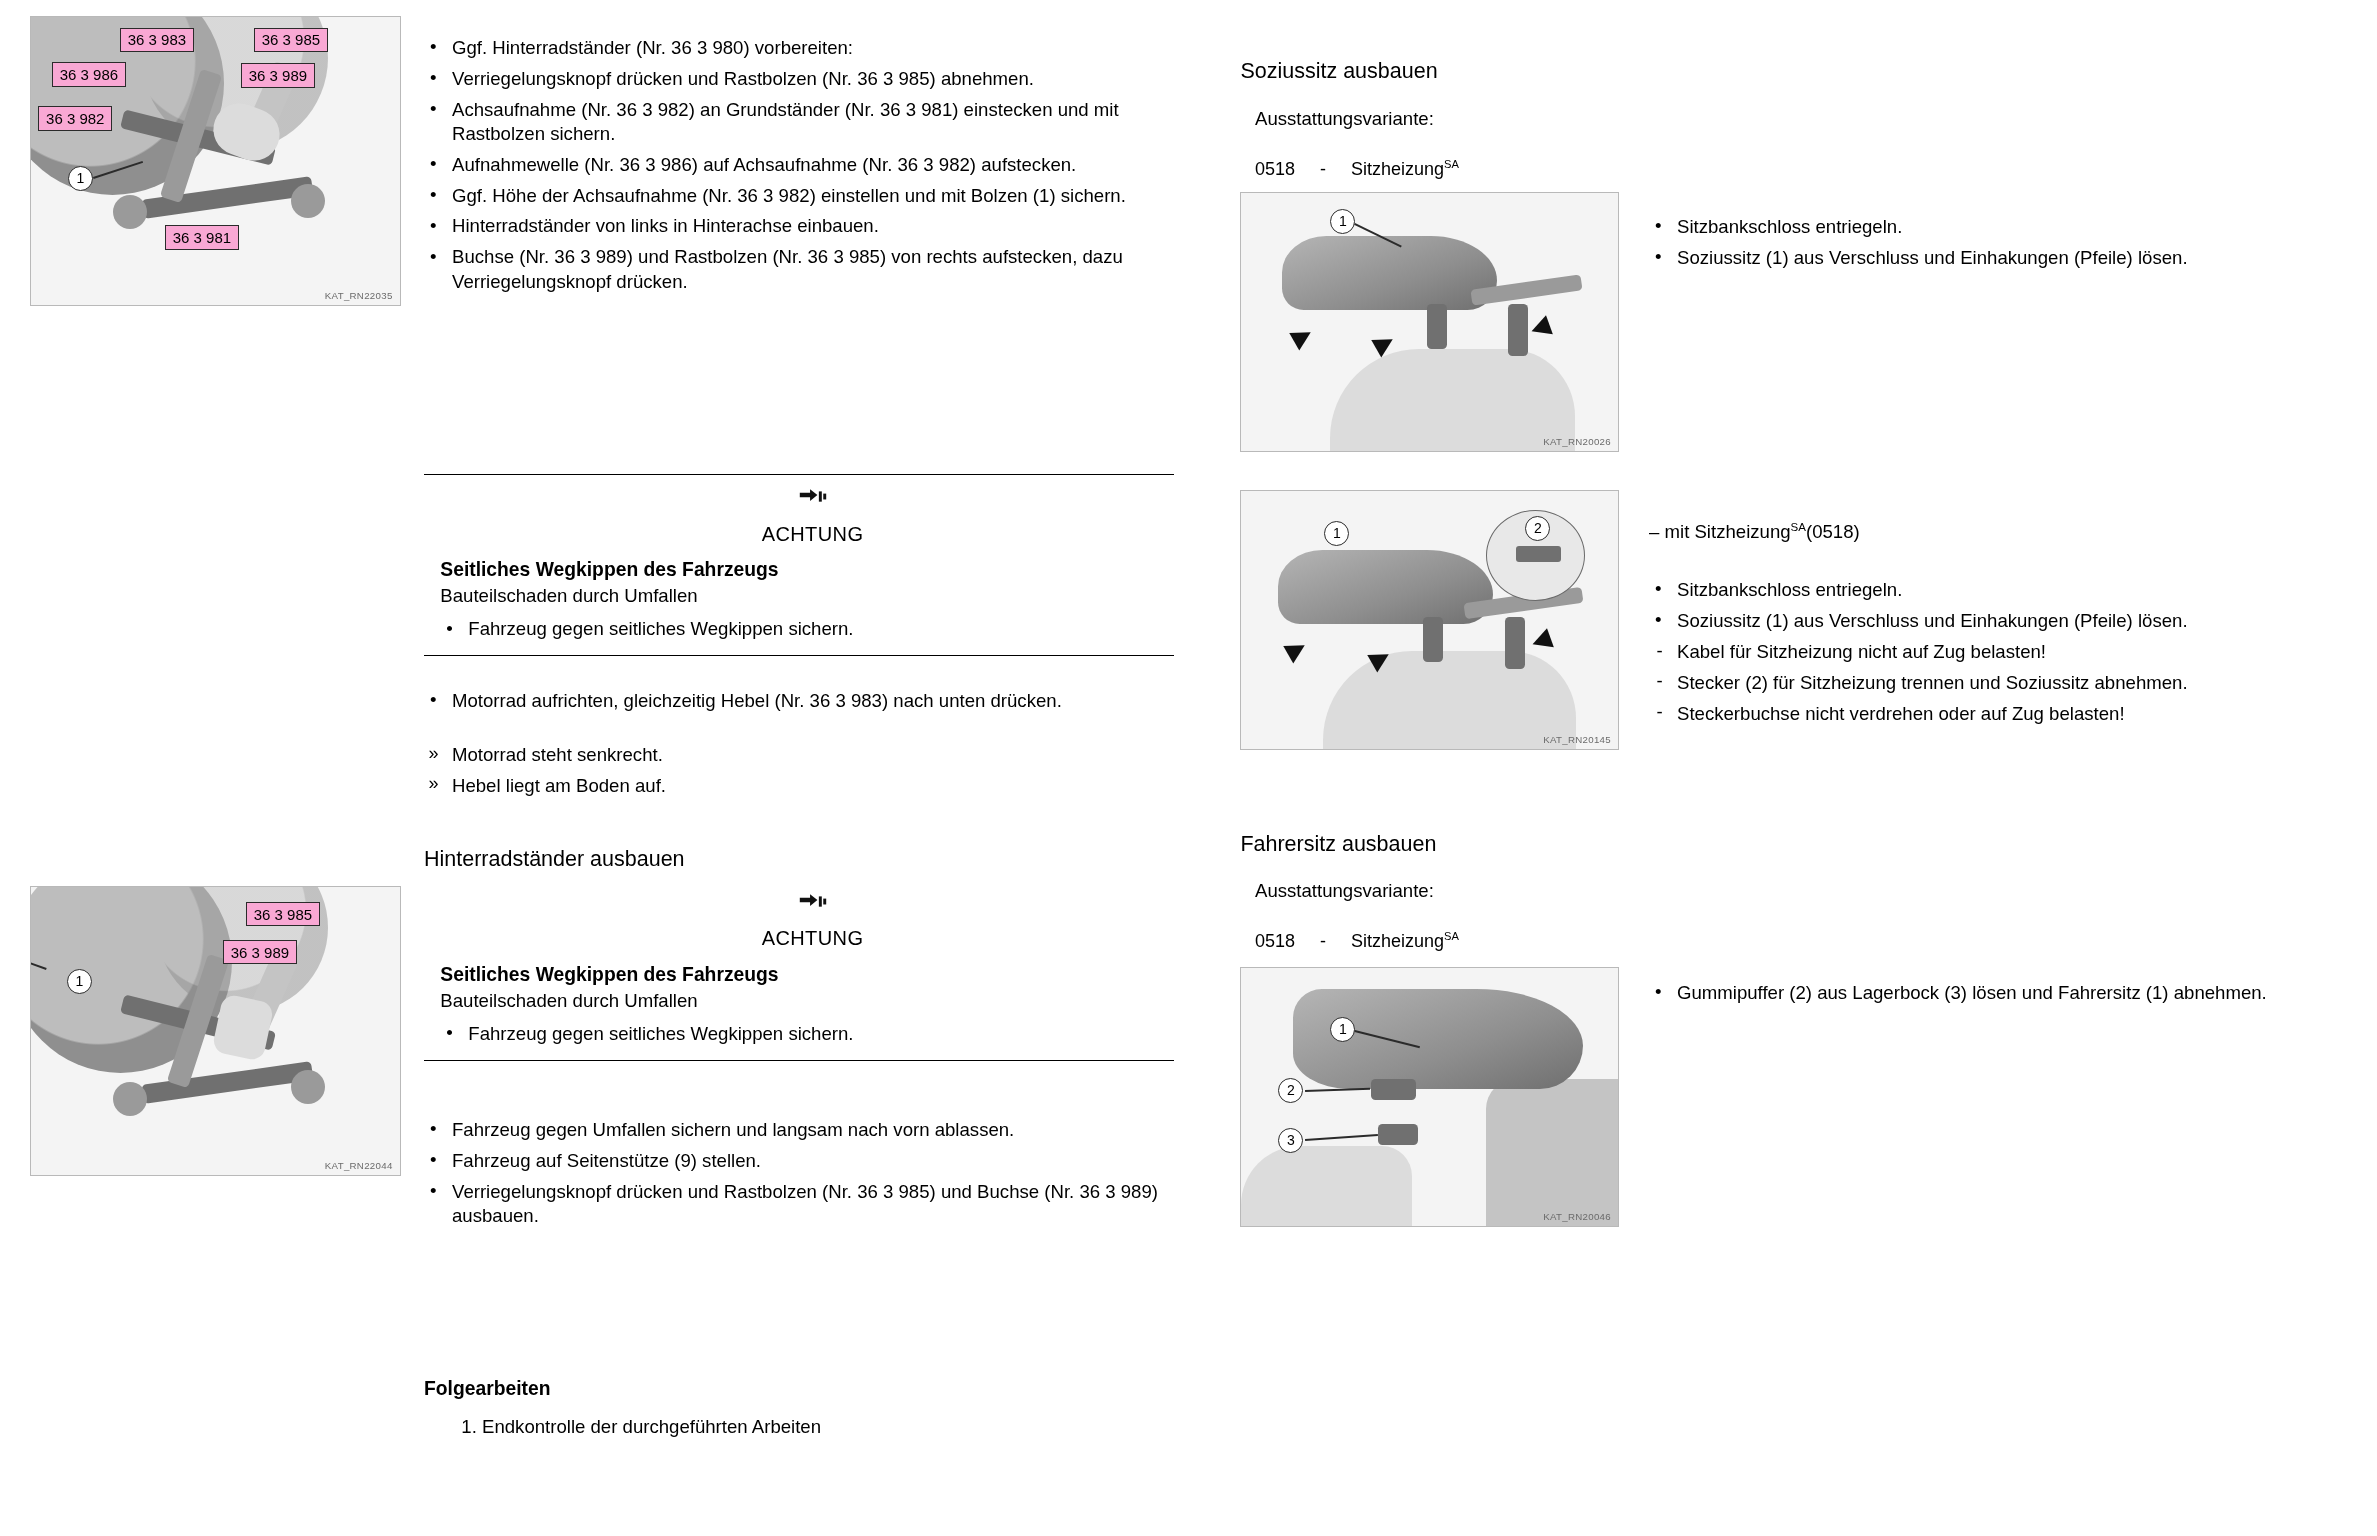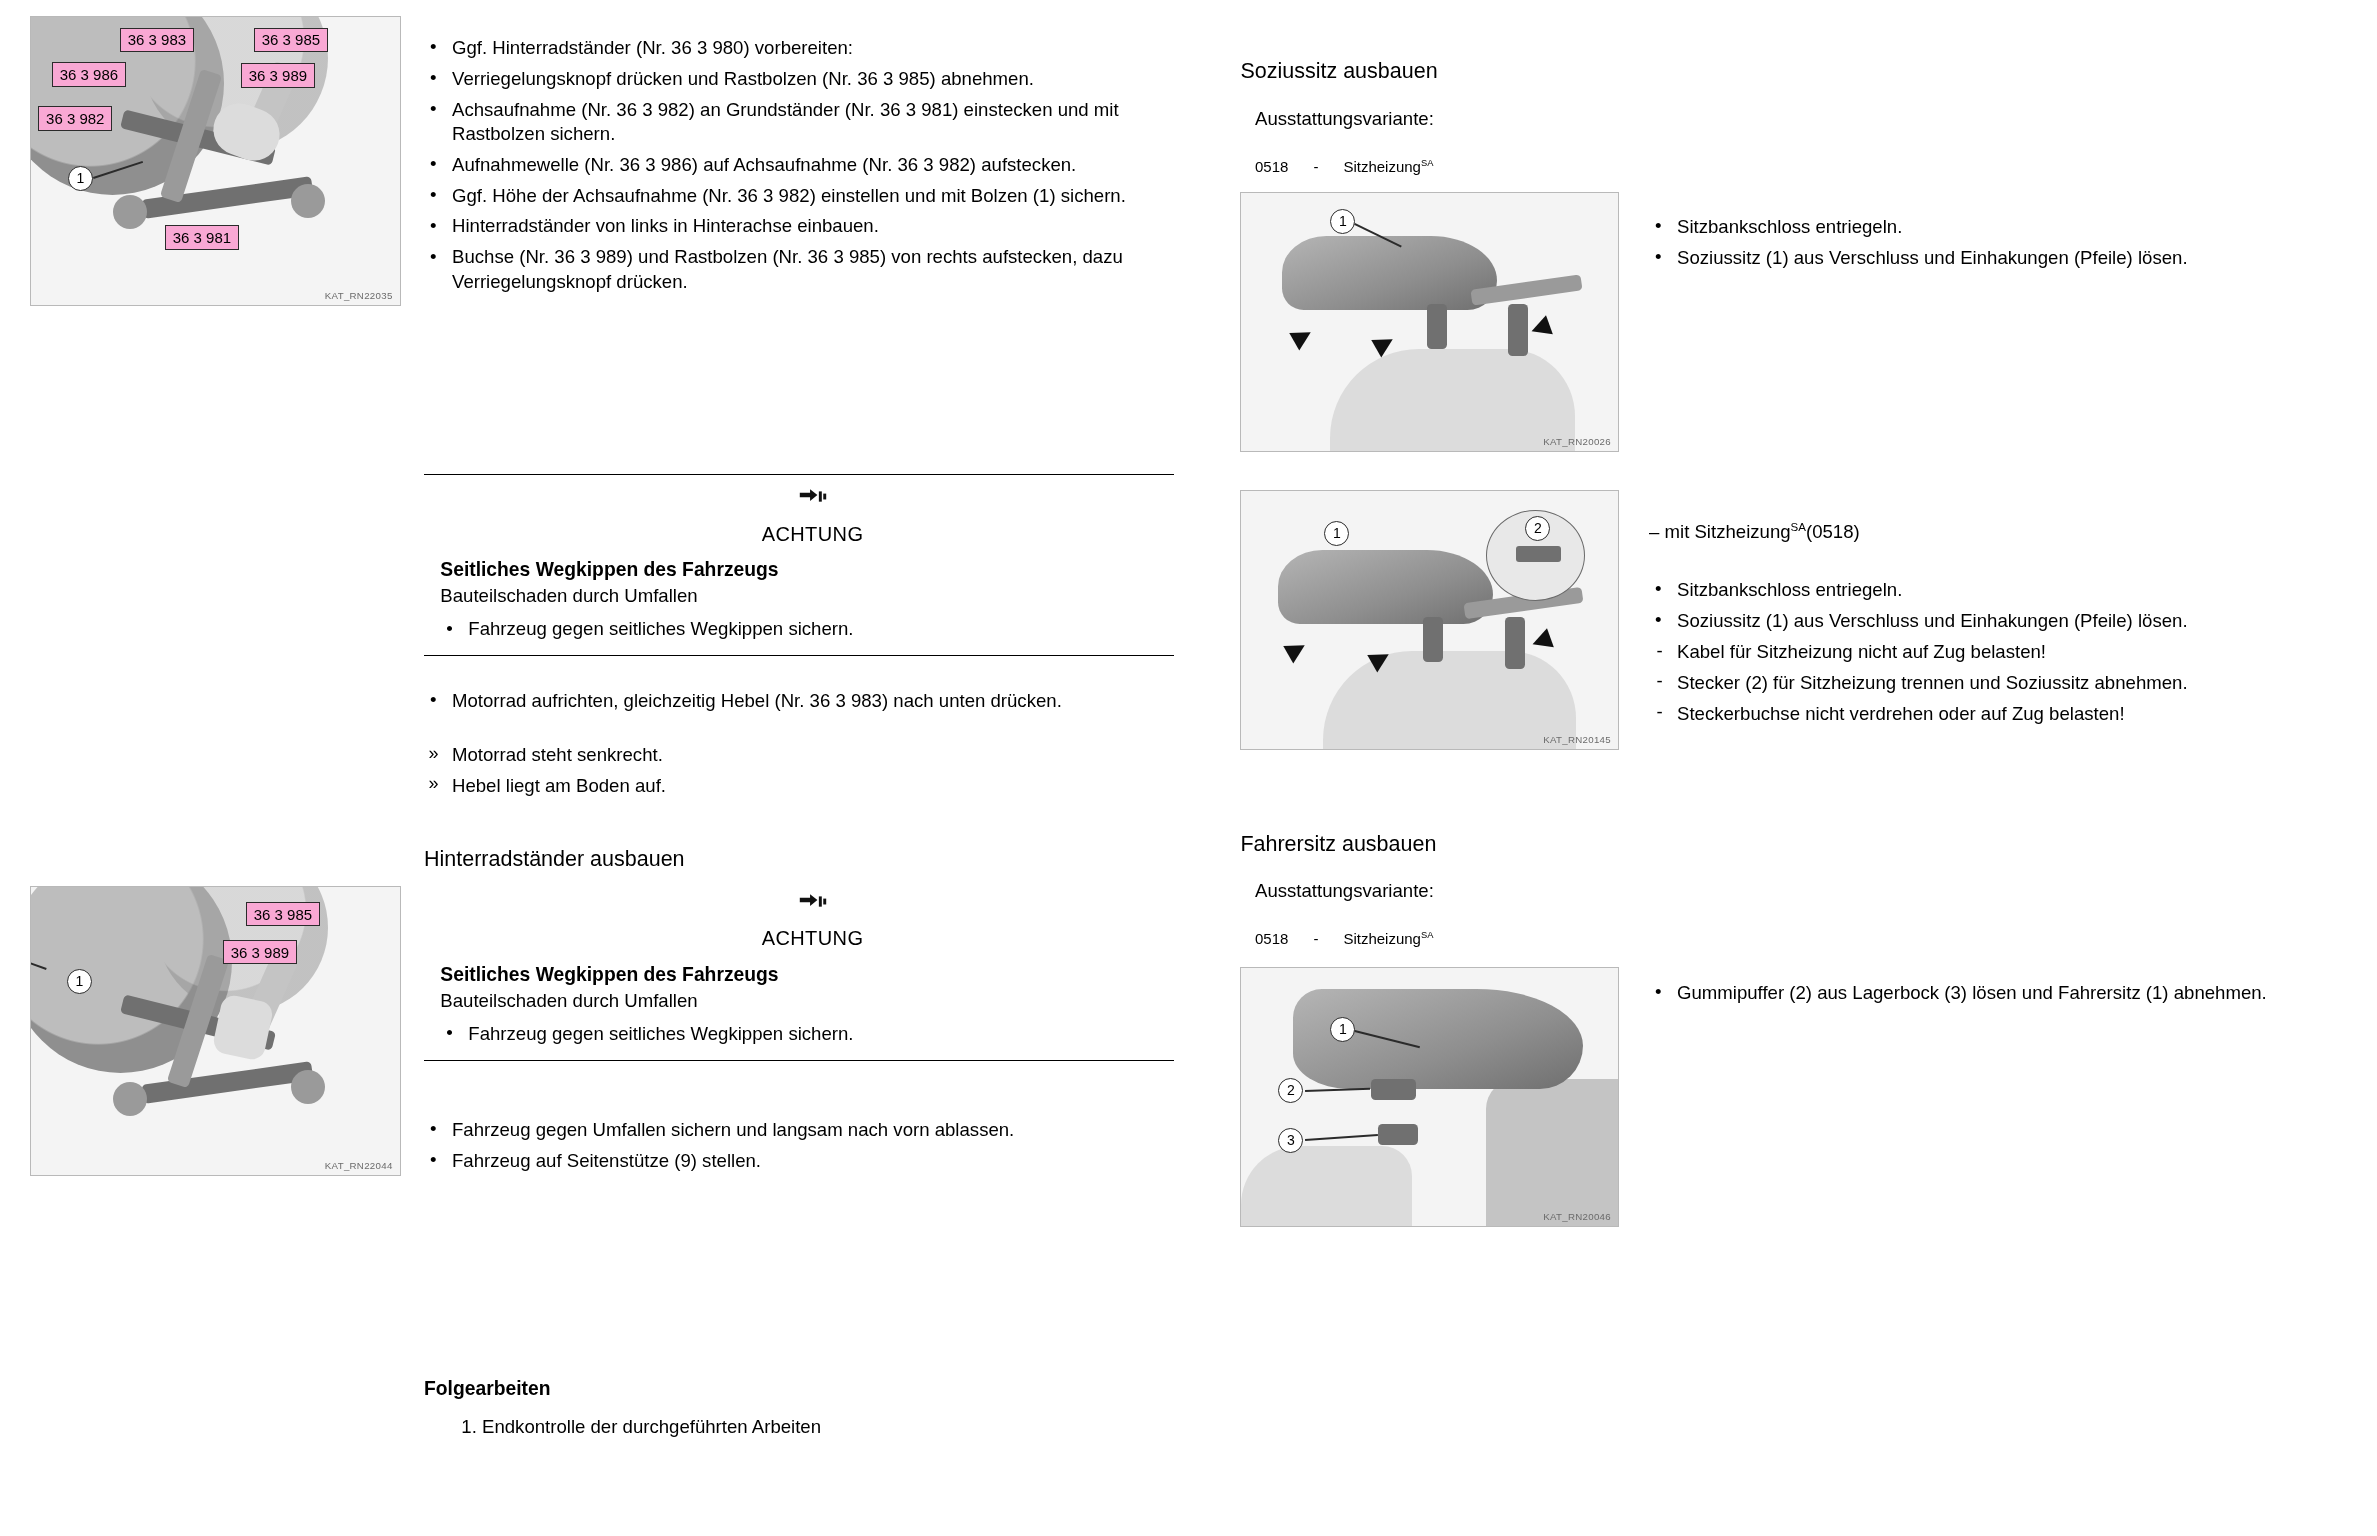--- a/index.html
+++ b/index.html
@@ -156,24 +156,24 @@
     display: flex;
     align-items: center;
     gap: 13.4px;
     font-size: 20px;
     letter-spacing: 0.4px;
     margin-bottom: 13.4px;
     flex-direction: column;
   }
   .hand-icon { width: 30px; height: 22px; display: inline-block; }
   .variant-line {
-    font-size: 15px;
+    font-size: 18px;
     display: flex;
     gap: 25px;
-    align-items: flex-start;
+    align-items: center;
   }
   sup { font-size: 0.62em; vertical-align: super; }
 </style>
 </head>
 <body>
 
 <div class="page">
 
   <div class="col col-left">
 
@@ -273,20 +273,21 @@
       <div class="para" style="padding-left:16.3px;">Bauteilschaden durch Umfallen</div>
       <ul class="bul" style="padding-left:16.3px; margin-top:9px;">
         <li>Fahrzeug gegen seitliches Wegkippen sichern.</li>
       </ul>
       <hr class="rule">
     </div>
 
     <ul class="bul" style="position:absolute; left:394px; top:1118px; width:750px;">
       <li>Fahrzeug gegen Umfallen sichern und langsam nach vorn ablassen.</li>
       <li>Fahrzeug auf Seitenstütze (9) stellen.</li>
+      <li>Verriegelungsknopf drücken und Rastbolzen (Nr. 36 3 985) und Buchse (Nr. 36 3 989) ausbauen.</li>
     </ul>
 
     <div class="h-bold" style="position:absolute; left:394px; top:1378px;">Folgearbeiten</div>
     <ol class="numbered" style="position:absolute; left:394px; top:1415px; width:750px;">
       <li>Endkontrolle der durchgeführten Arbeiten</li>
     </ol>
   </div>
 
   <div class="col col-right">
 

